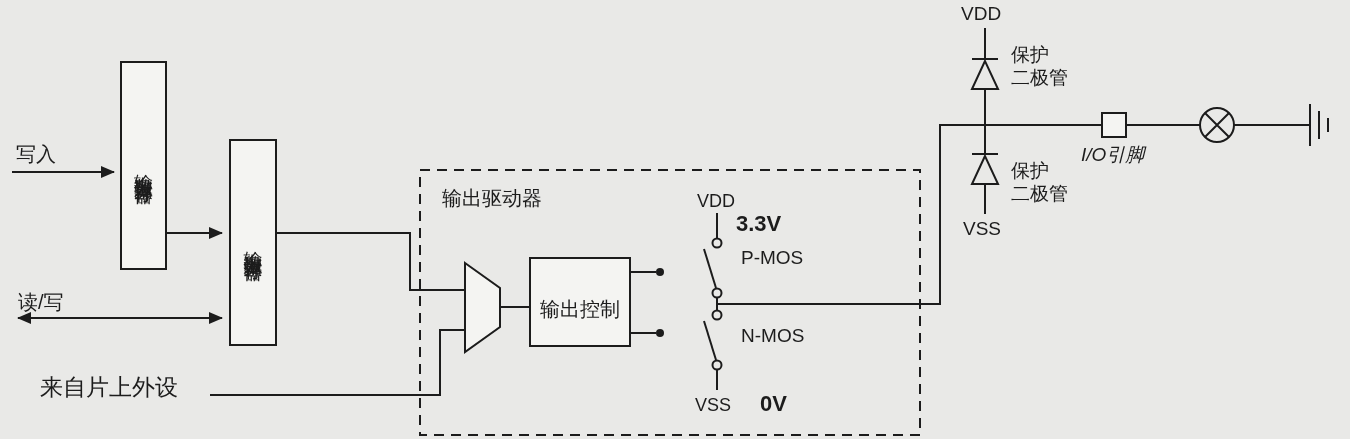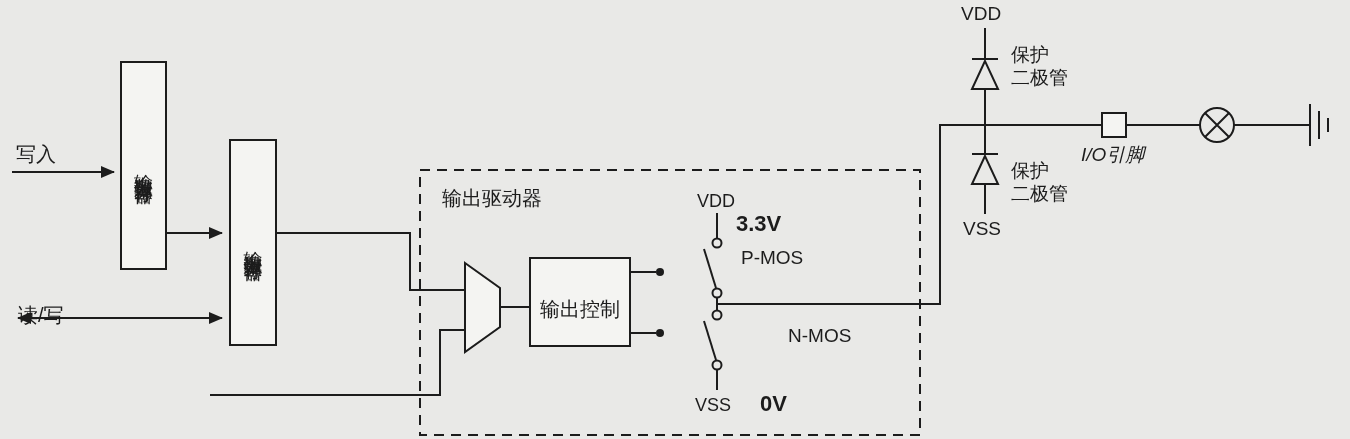--- a/index.html
+++ b/index.html
@@ -132,33 +132,34 @@
   <div class="label fs20" style="left:16px;top:143px;">写入</div>
 
   <div class="vbox" style="left:121px;top:62px;width:45px;height:207px;">
     <div class="vtext">输出数据寄存器</div>
   </div>
 
   <div class="vbox" style="left:230px;top:140px;width:46px;height:205px;">
     <div class="vtext">输出数据寄存器</div>
   </div>
 
-  <div class="label fs20" style="left:18px;top:304px;text-align:right;">读/写</div>
+  <div class="label fs20" style="left:18px;top:291px;text-align:right;">读/写</div>
 
+  <div class="label fs23" style="left:40px;top:374px;">来自片上外设</div>
 
 
   <div class="label fs20" style="left:442px;top:187px;">输出驱动器</div>
 
   <div class="cbox" style="left:530px;top:258px;width:100px;height:103px;">输出控制</div>
 
   <div class="label fs18" style="left:697px;top:191px;">VDD</div>
   <div class="label fs22 bold" style="left:736px;top:187px;margin-top:24px;">3.3V</div>
 
   <div class="label fs19" style="left:741px;top:247px;text-align:right;">P-MOS</div>
-  <div class="label fs19" style="left:741px;top:325px;margin-left:47px;">N-MOS</div>
+  <div class="label fs19" style="left:741px;top:325px;">N-MOS</div>
 
   <div class="label fs18" style="left:695px;top:395px;">VSS</div>
   <div class="label fs22 bold" style="left:760px;top:391px;">0V</div>
 
   <div class="label fs19" style="left:961px;top:3px;">VDD</div>
 
   <div class="label fs19" style="left:1011px;top:44px;">保护</div>
   <div class="label fs19" style="left:1011px;top:67px;">二极管</div>
 
   <div class="label fs19" style="left:1011px;top:160px;">保护</div>

